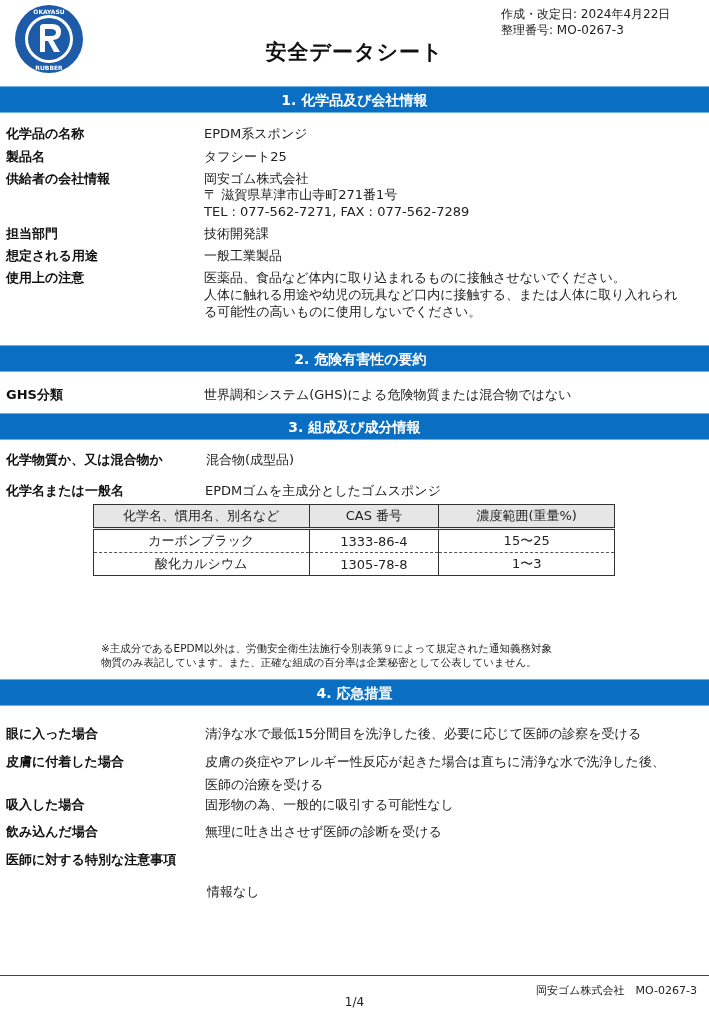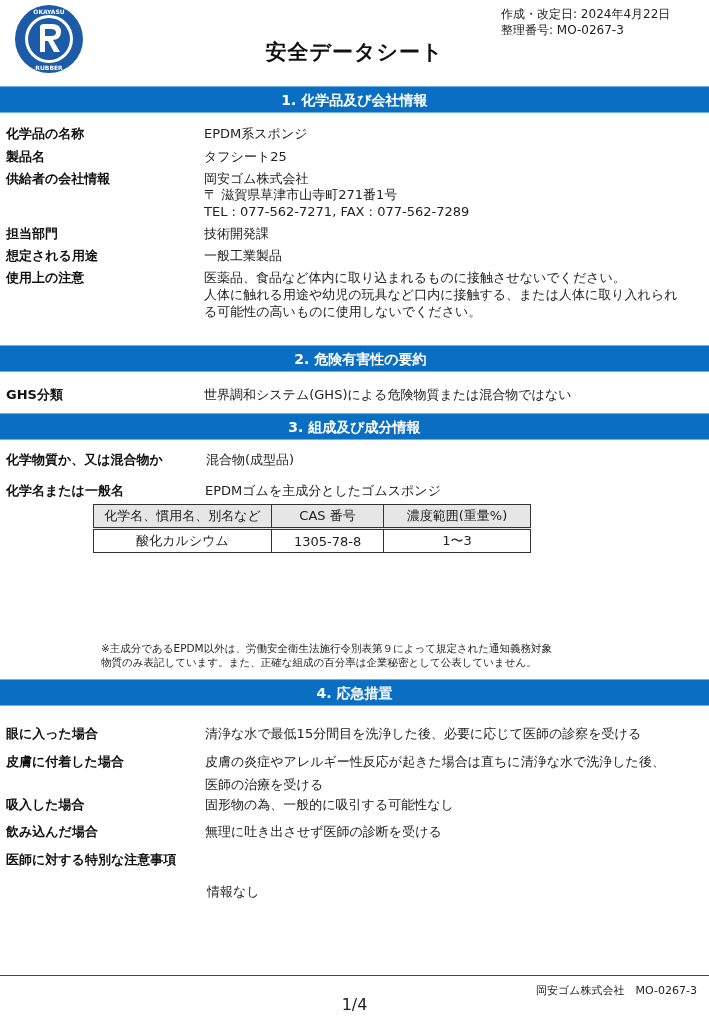--- a/index.html
+++ b/index.html
@@ -14,32 +14,32 @@
   .section-bar {
     position: absolute; left: 0; width: 709px; height: 27px;
     background: #0a6fc2; border-top: 1px solid #6fb0e6; border-bottom: 1px solid #6fb0e6;
     color: #fff; font-weight: bold; font-size: 14px; line-height: 27px; text-align: center;
     box-sizing: border-box;
   }
   .row { position: absolute; left: 6px; font-size: 13px; line-height: 17px; }
   .lbl { position: absolute; left: 0; font-weight: bold; white-space: nowrap; }
   .val { position: absolute; white-space: nowrap; color: #222; }
   table.comp {
-    position: absolute; left: 93px; top: 504px; width: 438px;
+    position: absolute; left: 93px; top: 504px; width: 522px;
     border-collapse: collapse; font-size: 13px; color: #222;
   }
   table.comp th, table.comp td { text-align: center; height: 22px; padding: 0; border-left: 1px solid #333; border-right: 1px solid #333; }
   table.comp th { background: #e6e6e6; font-weight: normal; border-top: 1.5px solid #333; border-bottom: 3px double #333; }
   table.comp td { border-bottom: 1px dashed #555; }
   table.comp tr:last-child td { border-bottom: 1.5px solid #333; }
   table.comp col.c1 { width: 216px; } table.comp col.c2 { width: 130px; } table.comp col.c3 { width: 176px; }
   .note { position: absolute; left: 101px; top: 641px; font-size: 10.5px; line-height: 14px; color: #222; }
   .footer-line { position: absolute; left: 0; top: 975px; width: 709px; height: 1px; background: #444; }
   .footer-company { position: absolute; left: 536px; top: 983px; font-size: 11px; color: #222; }
-  .footer-page { position: absolute; left: 0; width: 709px; top: 995px; text-align: center; font-size: 16px; color: #222; }
+  .footer-page { position: absolute; left: 0; width: 709px; top: 995px; text-align: center; font-size: 12px; color: #222; }
 </style>
 </head>
 <body>
 
 <div class="logo">
   <svg width="70" height="74" viewBox="0 0 70 74">
     <circle cx="35" cy="37" r="34" fill="#1d5aa8"></circle>
     <circle cx="35" cy="37" r="24" fill="#ffffff"></circle>
     <circle cx="35" cy="37" r="21" fill="#1d5aa8"></circle>
     <path d="M26 50 L26 25 Q26 22 30 22 L38 22 Q47 22 47 30 Q47 37 39 38 L46 50 L40 50 L34 39 L31 39 L31 50 Z M31 27 L31 34 L37 34 Q42 34 42 30.5 Q42 27 37 27 Z" fill="#ffffff"></path>
@@ -108,20 +108,25 @@
     </colgroup>
   <thead>
     <tr>
       <th>化学名、慣用名、別名など</th>
       <th>CAS 番号</th>
       <th>濃度範囲(重量%)</th>
     </tr>
   </thead>
   <tbody>
     <tr>
+      <td>カーボンブラック</td>
+      <td>1333-86-4</td>
+      <td>15〜25</td>
+    </tr>
+    <tr>
       <td>酸化カルシウム</td>
       <td>1305-78-8</td>
       <td>1〜3</td>
     </tr>
   </tbody>
 </table>
 
 <div class="note">
   <div>※主成分であるEPDM以外は、労働安全衛生法施行令別表第９によって規定された通知義務対象</div>
   <div>物質のみ表記しています。また、正確な組成の百分率は企業秘密として公表していません。</div>

